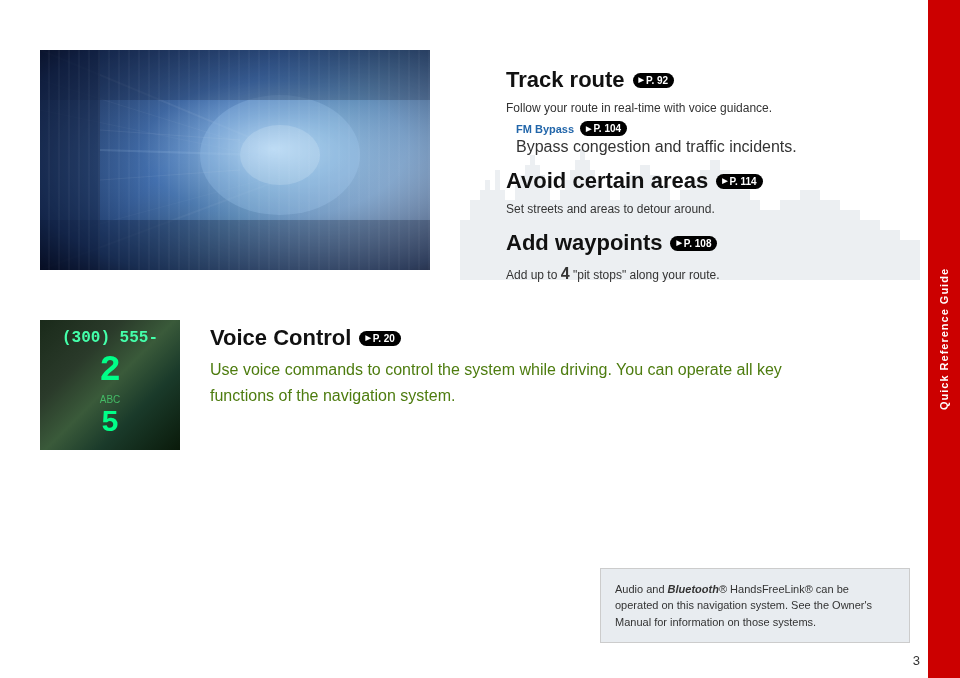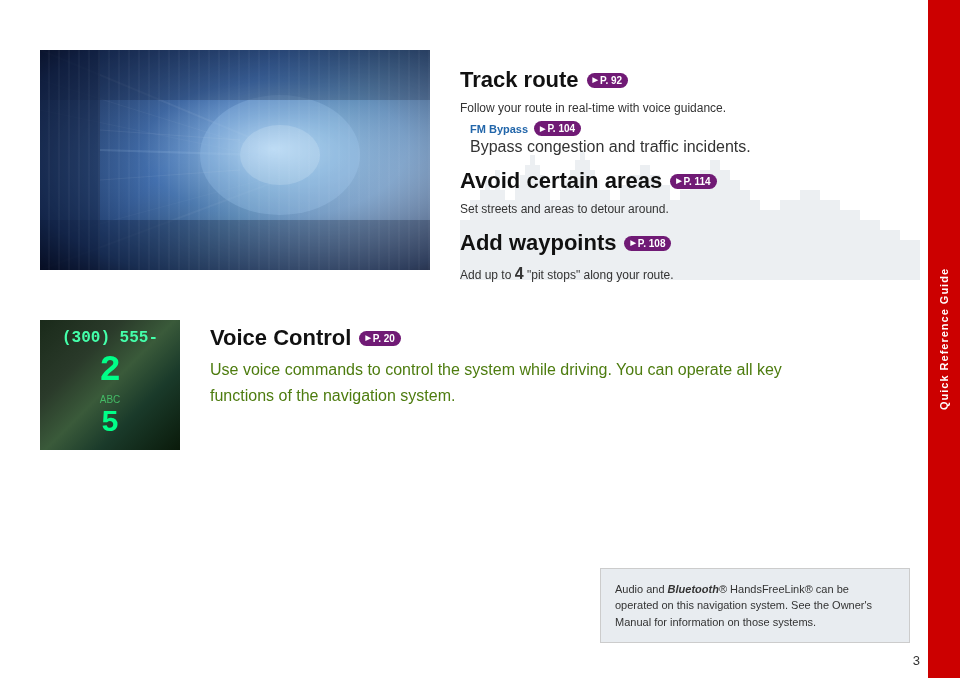--- a/index.html
+++ b/index.html
@@ -97,21 +97,21 @@
       color: #111;
       margin-bottom: 6px;
       display: flex;
       align-items: center;
       gap: 8px;
     }
 
     .page-badge {
       display: inline-flex;
       align-items: center;
-      background: #701a75;
+      background: #000000;
       color: white;
       font-size: 10px;
       font-weight: bold;
       padding: 2px 6px;
       border-radius: 10px;
       white-space: nowrap;
     }
 
     .page-badge::before {
       content: '▶';
@@ -278,21 +278,21 @@
         <rect x="0" y="170" width="390" height="50" fill="rgba(5,10,30,0.6)"></rect>
 
         <rect x="0" y="0" width="390" height="50" fill="rgba(5,10,30,0.5)"></rect>
 
         <line x1="60" y1="80" x2="200" y2="90" stroke="rgba(255,255,255,0.15)" stroke-width="1"></line>
         <line x1="60" y1="130" x2="200" y2="120" stroke="rgba(255,255,255,0.15)" stroke-width="1"></line>
         <line x1="60" y1="100" x2="220" y2="105" stroke="rgba(200,230,255,0.3)" stroke-width="2"></line>
       </svg>
     </div>
 
-    <div class="route-info" style="position:relative;z-index:2;">
+    <div class="route-info" style="position:relative;z-index:2;margin-left:46px;">
 
       <div class="section-gap">
         <div class="section-heading">
           <span>Track route</span>
           <span class="page-badge">P. 92</span>
         </div>
         <div class="section-desc">Follow your route in real-time with voice guidance.</div>
         <div class="fm-traffic-line">
           <span class="fm-traffic-label">FM Bypass</span>
           <span class="page-badge">P. 104</span>

